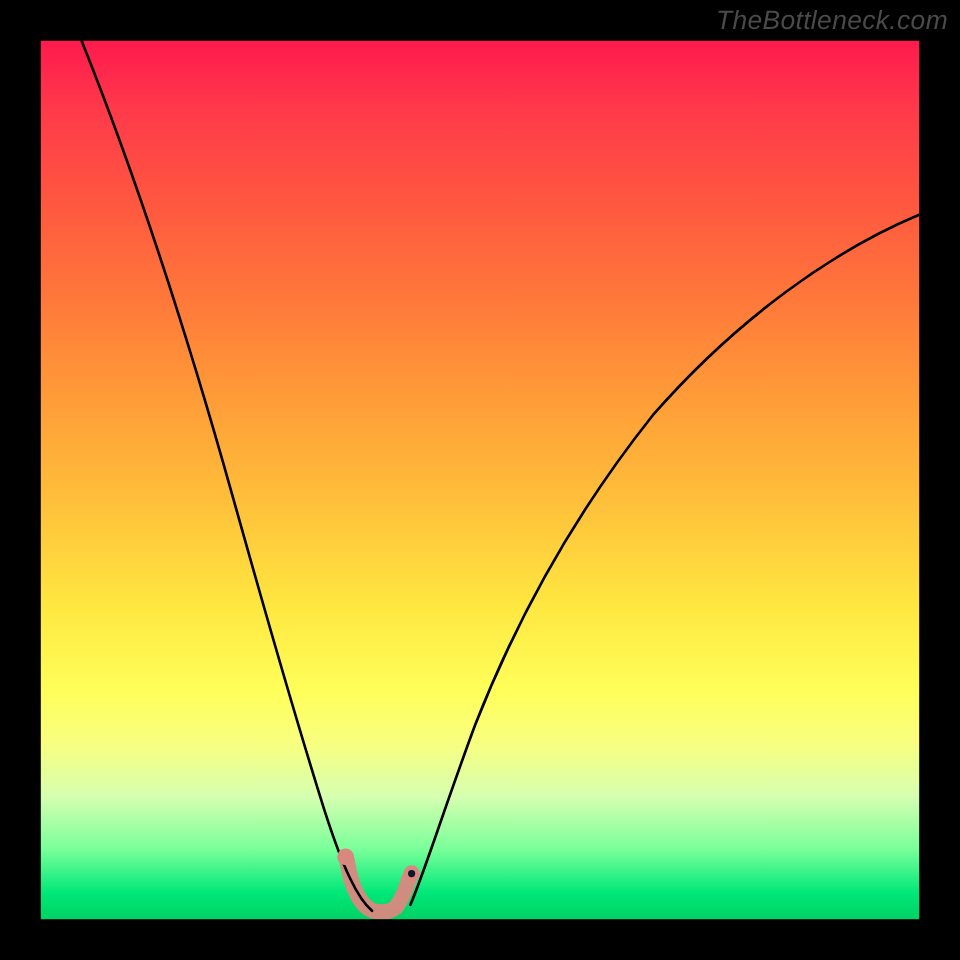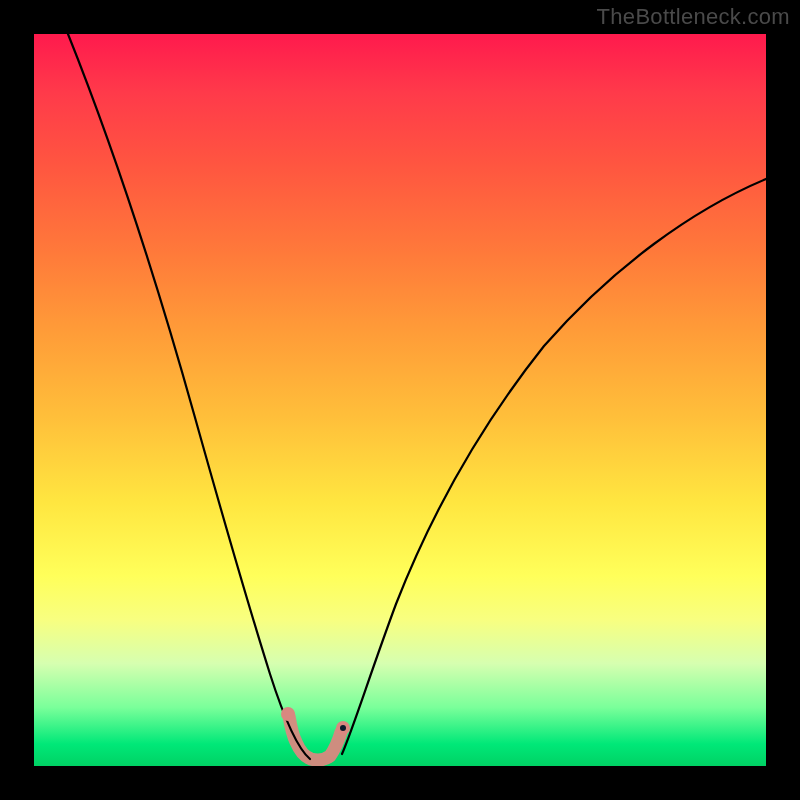--- a/index.html
+++ b/index.html
@@ -13,20 +13,21 @@
   }
   .watermark {
     position: absolute;
     top: 4px;
     right: 10px;
     color: #4a4a4a;
     font-size: 22px;
     font-weight: 500;
     z-index: 10;
     letter-spacing: 0.3px;
+    font-style: italic;
   }
   .plot-area {
     position: absolute;
     left: 34px;
     top: 34px;
     width: 732px;
     height: 732px;
     background: linear-gradient(to bottom,
       #ff1a4d 0%,
       #ff3a4a 8%,

